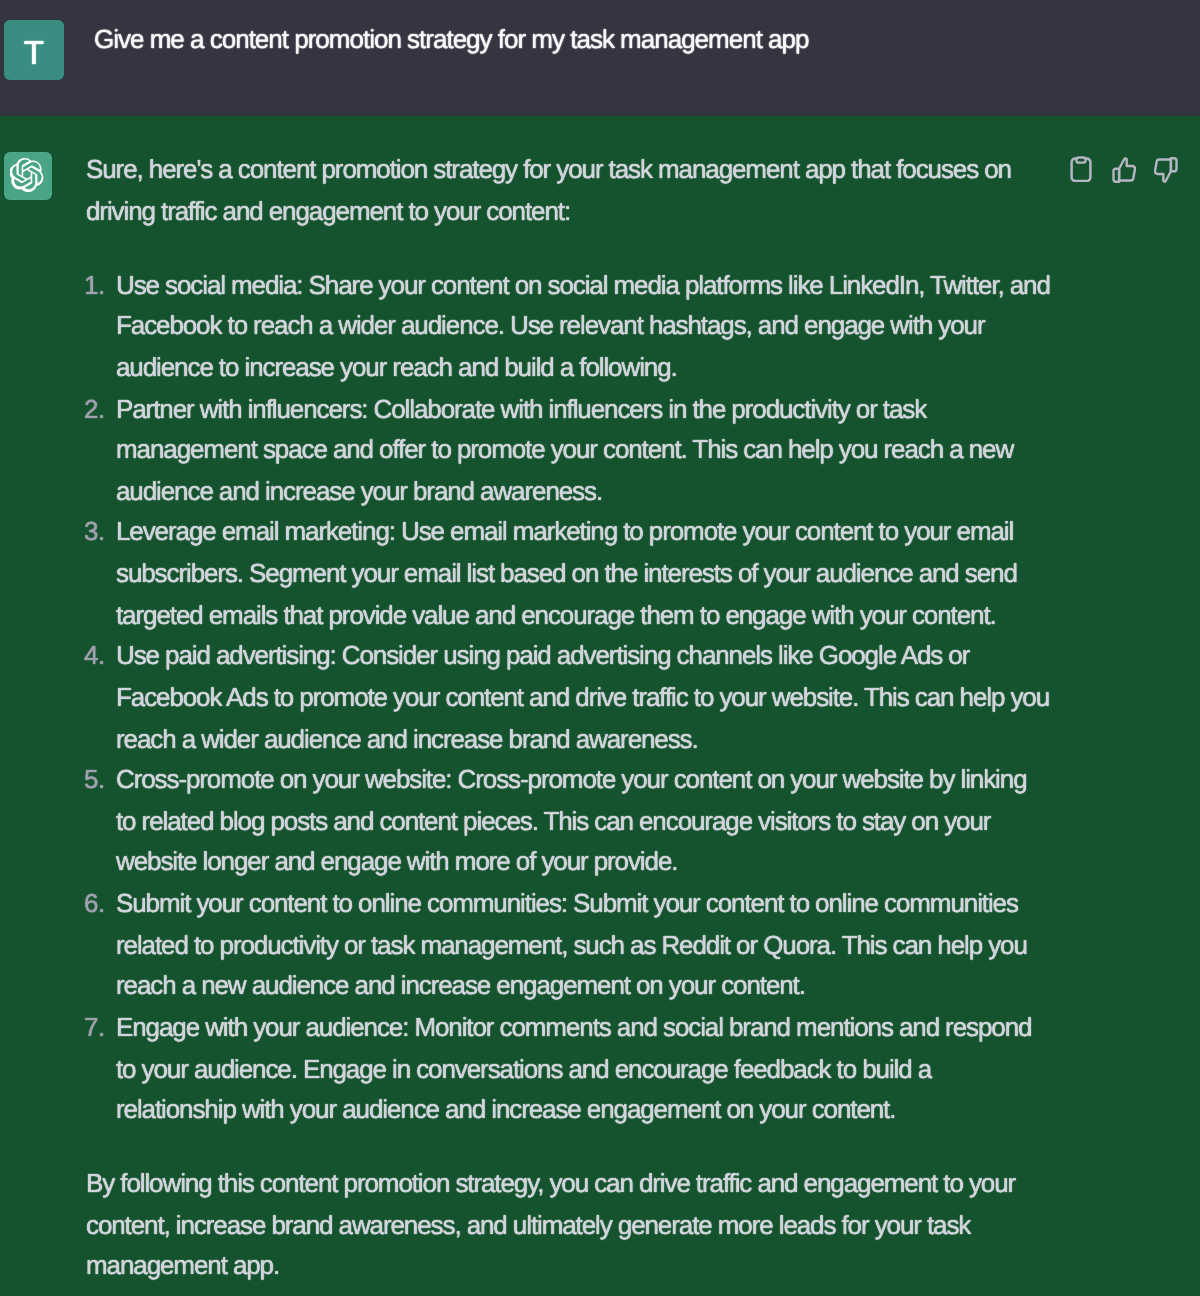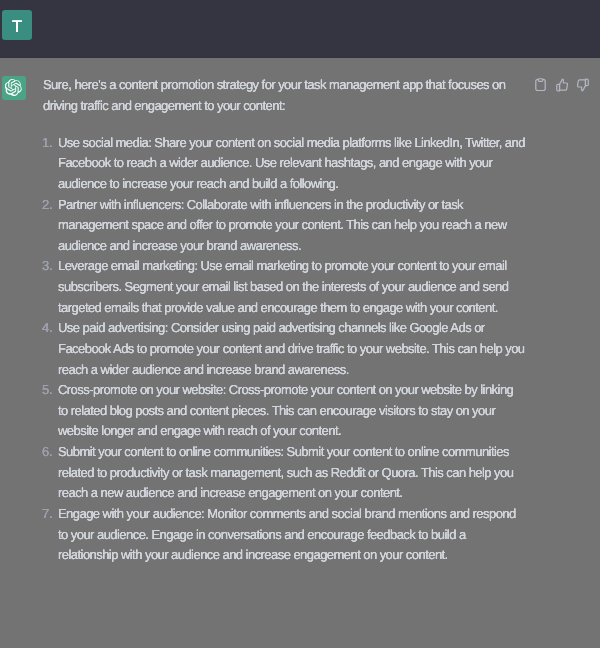--- a/index.html
+++ b/index.html
@@ -6,21 +6,21 @@
   body{
     width:600px;height:648px;overflow:hidden;
     background:#343541;
     font-family:"Liberation Sans", sans-serif;
     -webkit-font-smoothing:antialiased;
     text-rendering:geometricPrecision;
     transform:translateZ(0);
   }
   .turn{position:absolute;left:0;right:0;transform:translateZ(0);}
   .turn-user{background:#343541;top:0;height:57px;}
-  .turn-assistant{background:#737373;border-top:1px solid #32333d;top:57px;height:591px;}
+  .turn-assistant{background:#14532d;border-top:1px solid #32333d;top:57px;height:591px;}
   .avatar-user{position:absolute;left:2px;top:10px;width:30px;height:30px;border-radius:3px;background:#3a8e81;
     display:flex;align-items:center;justify-content:center;will-change:transform;}
   .avatar-initial{color:#ffffff;font-size:16.6px;line-height:16px;font-weight:400;letter-spacing:0;
     position:relative;top:1.6px;
     text-shadow:0 0 0.6px currentColor,0 0 0.6px currentColor;}
   .avatar-bot{position:absolute;left:2px;top:18px;width:24px;height:24px;border-radius:3px;background:#4aa486;
     display:flex;align-items:center;justify-content:center;will-change:transform;}
   .avatar-bot svg{position:relative;left:-0.5px;top:-1px;}
   .msg{position:absolute;left:43px;width:483px;color:#d1d5db;font-size:13px;line-height:20.62px;letter-spacing:-0.55px;
        text-shadow:0 0 0.55px currentColor, 0 0 0.55px currentColor;will-change:transform;}
@@ -38,39 +38,41 @@
   .act-like,.act-dislike{width:12px;height:14px;}
   .actions svg{display:block;width:100%;height:100%;stroke:#b4b6c4;fill:none;stroke-width:1.65;stroke-linecap:round;stroke-linejoin:round;}
 </style>
 </head>
 <body>
 
 <div class="turn turn-user">
   <div class="avatar-user">
     <span class="avatar-initial">T</span>
   </div>
+  <div class="msg msg-user">Give me a content promotion strategy for my task management app</div>
 </div>
 
 <div class="turn turn-assistant">
   <div class="avatar-bot">
     <svg viewBox="0 0 41 41" width="17" height="17">
       <path fill="#ffffff" d="M37.5324 16.8707c.9388-2.8227.6132-5.9087-.8931-8.4655-2.2652-3.9347-6.8094-5.9598-11.2379-5.0089-1.9703-2.2108-4.8121-3.4639-7.7866-3.4323-4.5197-.0104-8.532,2.8895-9.9324,7.1833-2.9187.5966-5.4387,2.4138-6.9177,4.9857-2.2826,3.9194-1.7624,8.8485,1.2838,12.1808-.9384,2.8227-.6136,5.9087.8932,8.4655,2.2651,3.9351,6.8093,5.9602,11.2379,5.0089,1.9689,2.2113,4.8115,3.4642,7.7866,3.4323,4.5222.0106,8.5369-2.8895,9.9365-7.1873,2.9187-.5967,5.4387-2.4138,6.9177-4.9857,2.2796-3.9195,1.7593-8.8455-1.2856-12.1768zm-14.8505,20.7873c-1.8091.0025-3.5615-.6332-4.9505-1.7952.0627-.0341.1727-.0948.2441-.1387l8.2193-4.7478c.4203-.2415.6789-.6912.6765-1.1765v-11.5918l3.4738,2.0068c.0371.0185.0619.0545.0669.0957v9.5986c-.0055,4.2977-3.4865,7.7814-7.7841,7.7889zm-16.7391-7.1513c-.9063-1.5652-1.2318-3.3995-.9193-5.1807.0606.0363.1661.1005.2419.1442l8.2193,4.7478c.4172.2437.9335.2437,1.3507,0l10.0339-5.7926v4.0136c.0022.0414-.0173.0809-.0517.1042l-8.3091,4.7975c-3.7271,2.1472-8.4892.8706-10.6404-2.8534zm-2.1624-17.9339c.9043-1.5672 2.3315-2.7665 4.0319-3.3872 0 .0701-.0039.1942-.0039.2801v9.4957c-.0026.4849.2558.9342.6756,1.1754l10.0339,5.7925-3.4738,2.0066c-.0353.0236-.0799.0277-.1189.0109l-8.3099-4.8014c-3.7198-2.1542-4.9953-6.9134-2.8509-10.6386zm28.5405 6.6404-10.034-5.7928 3.4739-2.0058c.0353-.0236.0799-.0277.1189-.0109l8.3099 4.7975c3.7256 2.1522 5.0025 6.9185 2.8523 10.6441-.9053 1.5651-2.3315 2.7645-4.0306 3.3861v-9.7783c.0039-.4848-.2531-.9338-.6704-1.1759zm3.4573-5.2036c-.0606-.0372-.1661-.1005-.2419-.1442l-8.2193-4.7478c-.4172-.2437-.9335-.2437-1.3507 0l-10.0339 5.7926v-4.0136c-.0022-.0414.0173-.0809.0517-.1042l8.3091-4.7935c3.7271-2.1452 8.4948-.8658 10.6386 2.8614.9013 1.5626 1.2268 3.3914.9184 5.1697zm-21.7365 7.1513-3.4747-2.0068c-.0371-.0185-.0619-.0545-.0669-.0957v-9.5986c.0027-4.3024 3.4929-7.78835 7.7952-7.78575 1.8065.00029 3.5555.63664 4.9423 1.79735-.0627.0341-.1719.0948-.2441.1387l-8.2193 4.7478c-.4203.2415-.6789.6912-.6765 1.1765l-.056 11.5865zm1.8866-4.0684 4.4687-2.5807 4.4687 2.5791v5.1598l-4.4687 2.5791-4.4687-2.5791z"></path>
     </svg>
   </div>
   <div class="msg msg-assistant">
     <p>Sure, here's a content promotion strategy for your task management app that focuses on driving traffic and engagement to your content:</p>
     <ol>
         <li>Use social media: Share your content on social media platforms like LinkedIn, Twitter, and Facebook to reach a wider audience. Use relevant hashtags, and engage with your audience to increase your reach and build a following.</li>
         <li>Partner with influencers: Collaborate with influencers in the productivity or task management space and offer to promote your content. This can help you reach a new audience and increase your brand awareness.</li>
         <li>Leverage email marketing: Use email marketing to promote your content to your email subscribers. Segment your email list based on the interests of your audience and send targeted emails that provide value and encourage them to engage with your content.</li>
         <li>Use paid advertising: Consider using paid advertising channels like Google Ads or Facebook Ads to promote your content and drive traffic to your website. This can help you reach a wider audience and increase brand awareness.</li>
-        <li>Cross-promote on your website: Cross-promote your content on your website by linking to related blog posts and content pieces. This can encourage visitors to stay on your website longer and engage with reach of your content.</li>
+        <li>Cross-promote on your website: Cross-promote your content on your website by linking to related blog posts and content pieces. This can encourage visitors to stay on your website longer and engage with more of your provide.</li>
         <li>Submit your content to online communities: Submit your content to online communities related to productivity or task management, such as Reddit or Quora. This can help you reach a new audience and increase engagement on your content.</li>
         <li>Engage with your audience: Monitor comments and social brand mentions and respond to your audience. Engage in conversations and encourage feedback to build a relationship with your audience and increase engagement on your content.</li>
       </ol>
+    <p>By following this content promotion strategy, you can drive traffic and engagement to your content, increase brand awareness, and ultimately generate more leads for your task management app.</p>
   </div>
   <div class="actions">
     <span class="act act-copy">
       <svg viewBox="0 0 11 13" preserveAspectRatio="none">
         <path d="M3.5 1.3H2.6A1.8 1.8 0 0 0 0.8 3.1v7.6a1.8 1.8 0 0 0 1.8 1.8h5.8a1.8 1.8 0 0 0 1.8-1.8V3.1a1.8 1.8 0 0 0-1.8-1.8h-0.9" stroke-width="1.25"></path>
         <rect x="3.2" y="0.75" width="4.6" height="2.6" rx="1.1" stroke-width="1.15"></rect>
       </svg>
     </span>
     <span class="act act-like">
       <svg viewBox="0 0 12 14" preserveAspectRatio="none">

